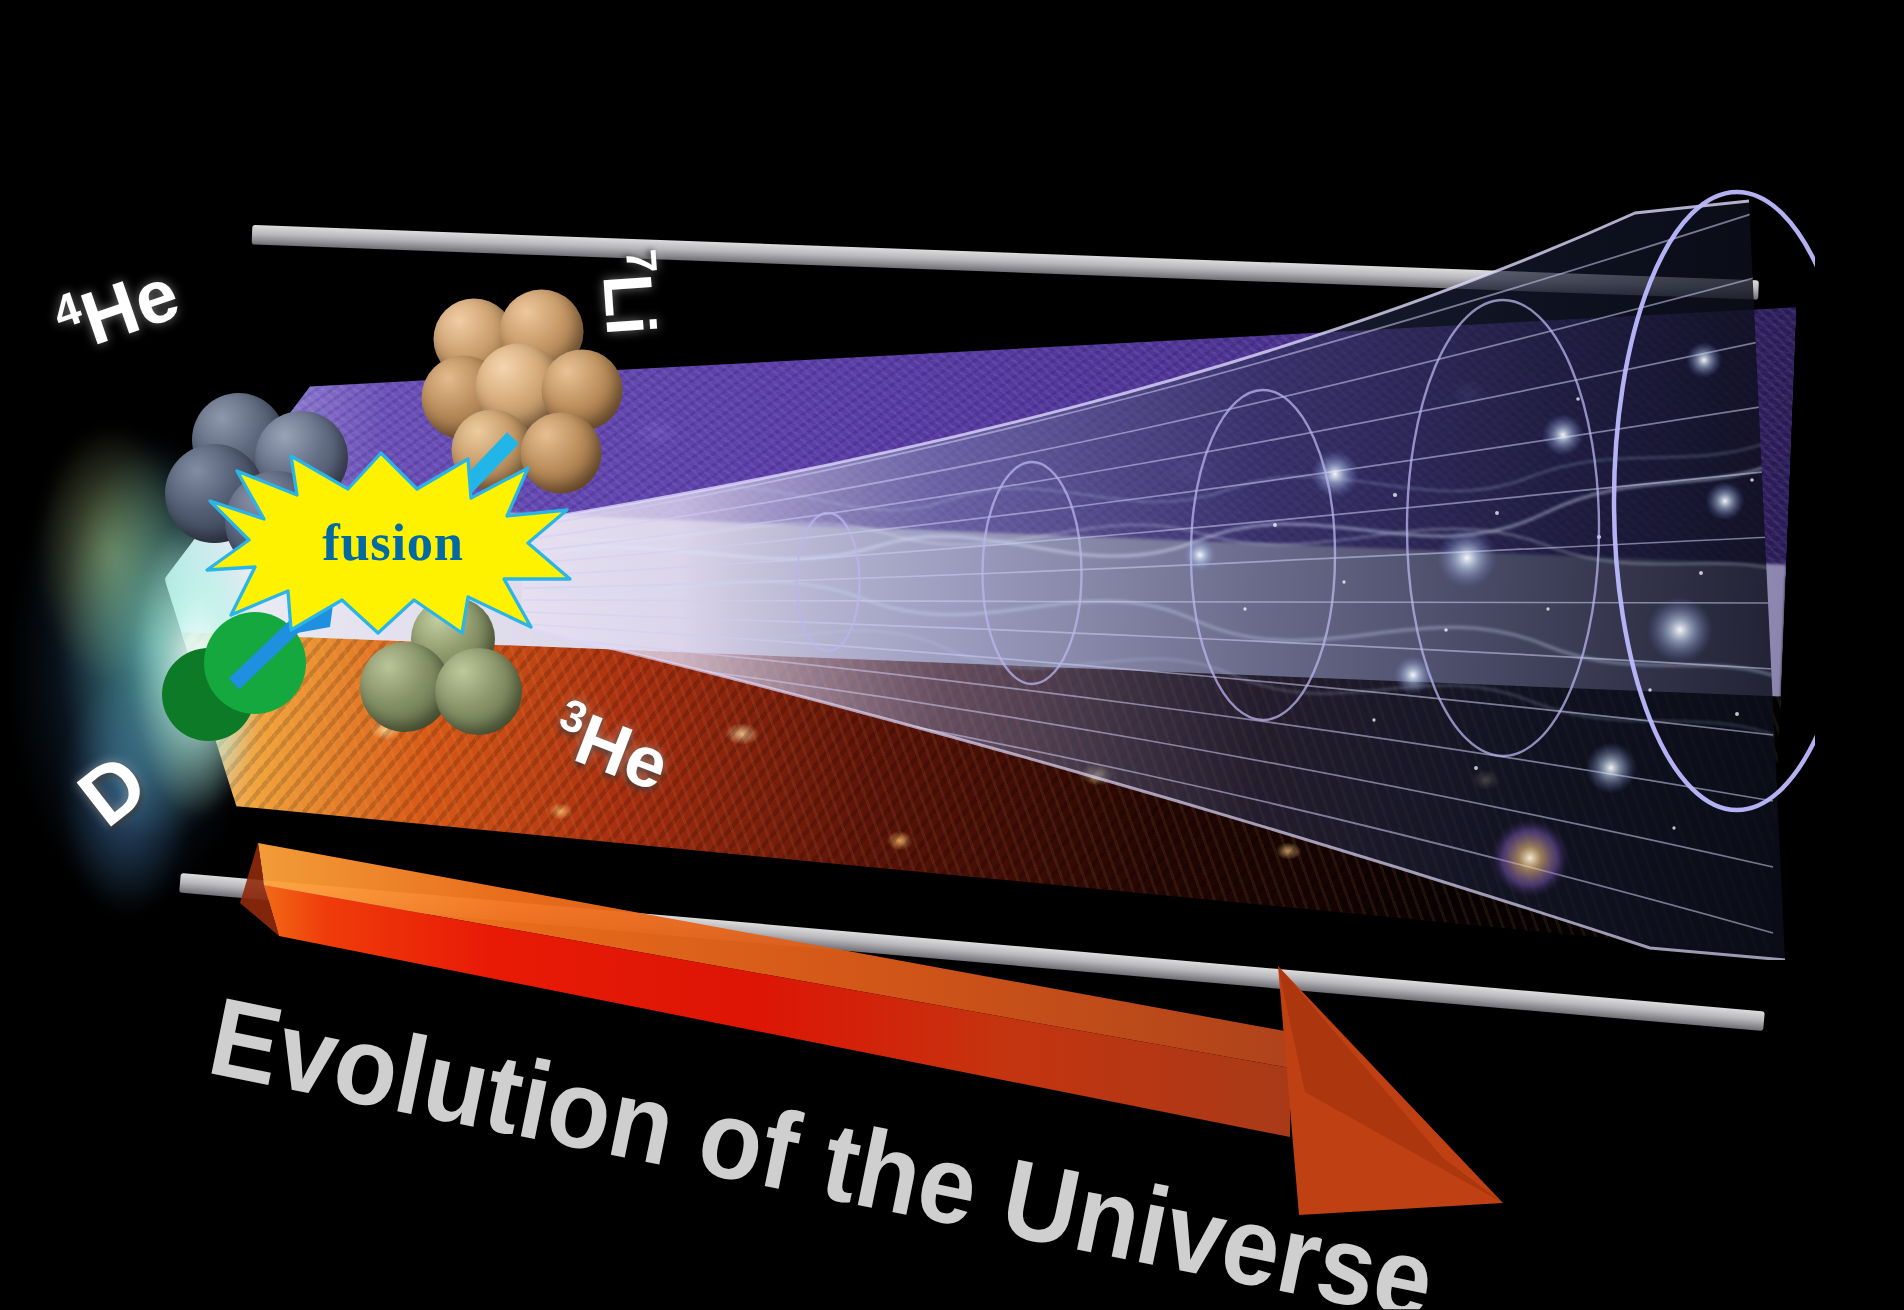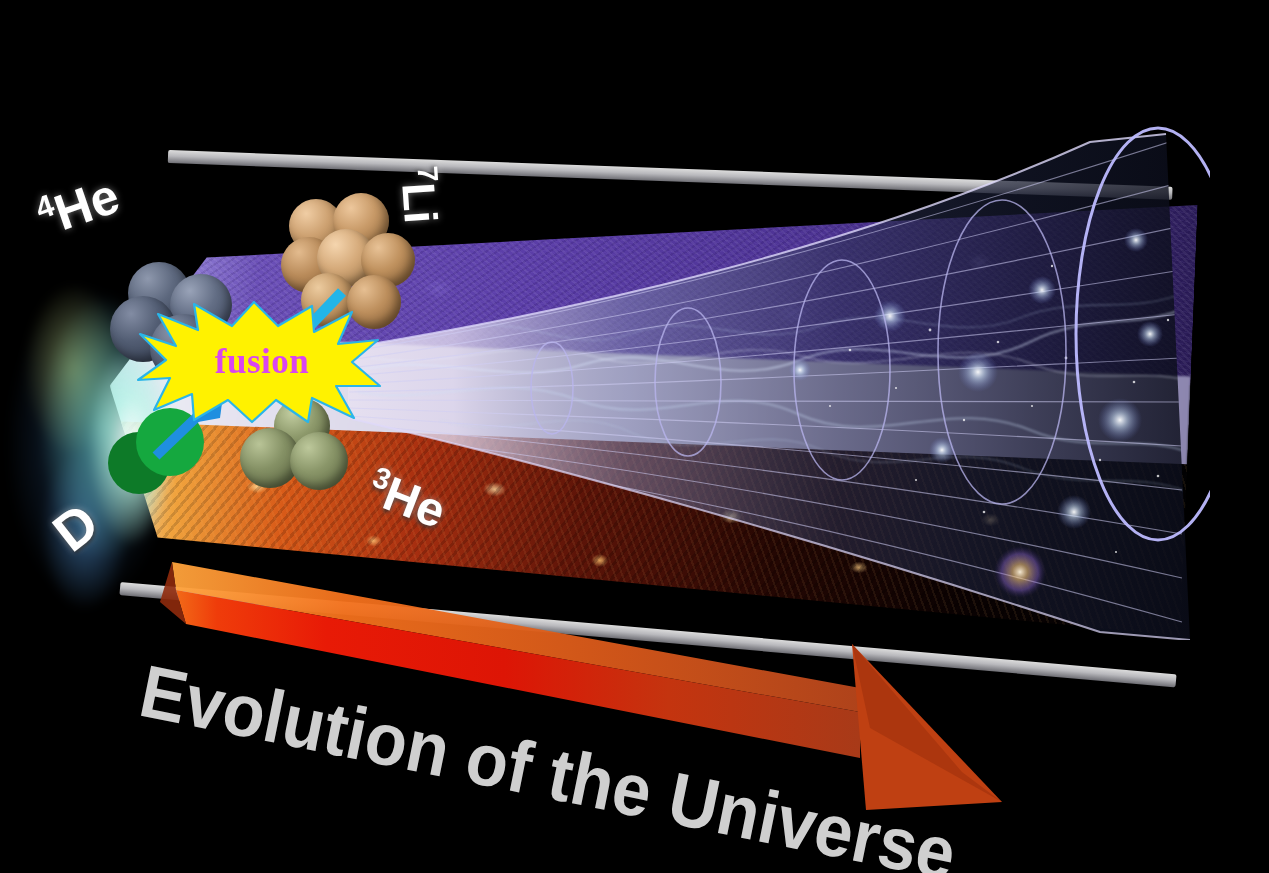--- a/index.html
+++ b/index.html
@@ -104,21 +104,21 @@
     background:radial-gradient(circle at 32% 27%, var(--hi) 0%, var(--mid) 42%, var(--lo) 100%);
     box-shadow:inset -4px -5px 9px rgba(0,0,0,.35);
   }
 
   
   #fusion{position:absolute;left:136px;top:300px;width:246px;height:124px;}
   #fusion-label{
     position:absolute;left:0;top:0;width:246px;height:124px;
     display:flex;align-items:center;justify-content:center;
     font-family:"Liberation Serif",serif;font-weight:bold;font-size:35px;
-    color:#d946ef;letter-spacing:.5px;padding-left:6px;box-sizing:border-box;
+    color:#0369a1;letter-spacing:.5px;padding-left:6px;box-sizing:border-box;
   }
 
   
   .iso{
     position:absolute;color:#fff;font-weight:bold;
     font-family:"Liberation Sans",sans-serif;
     text-shadow:0 0 7px rgba(255,255,255,.45),0 2px 4px rgba(0,0,0,.85);
     white-space:nowrap;
   }
   .iso sup{font-size:.62em;vertical-align:super;font-weight:bold;}

